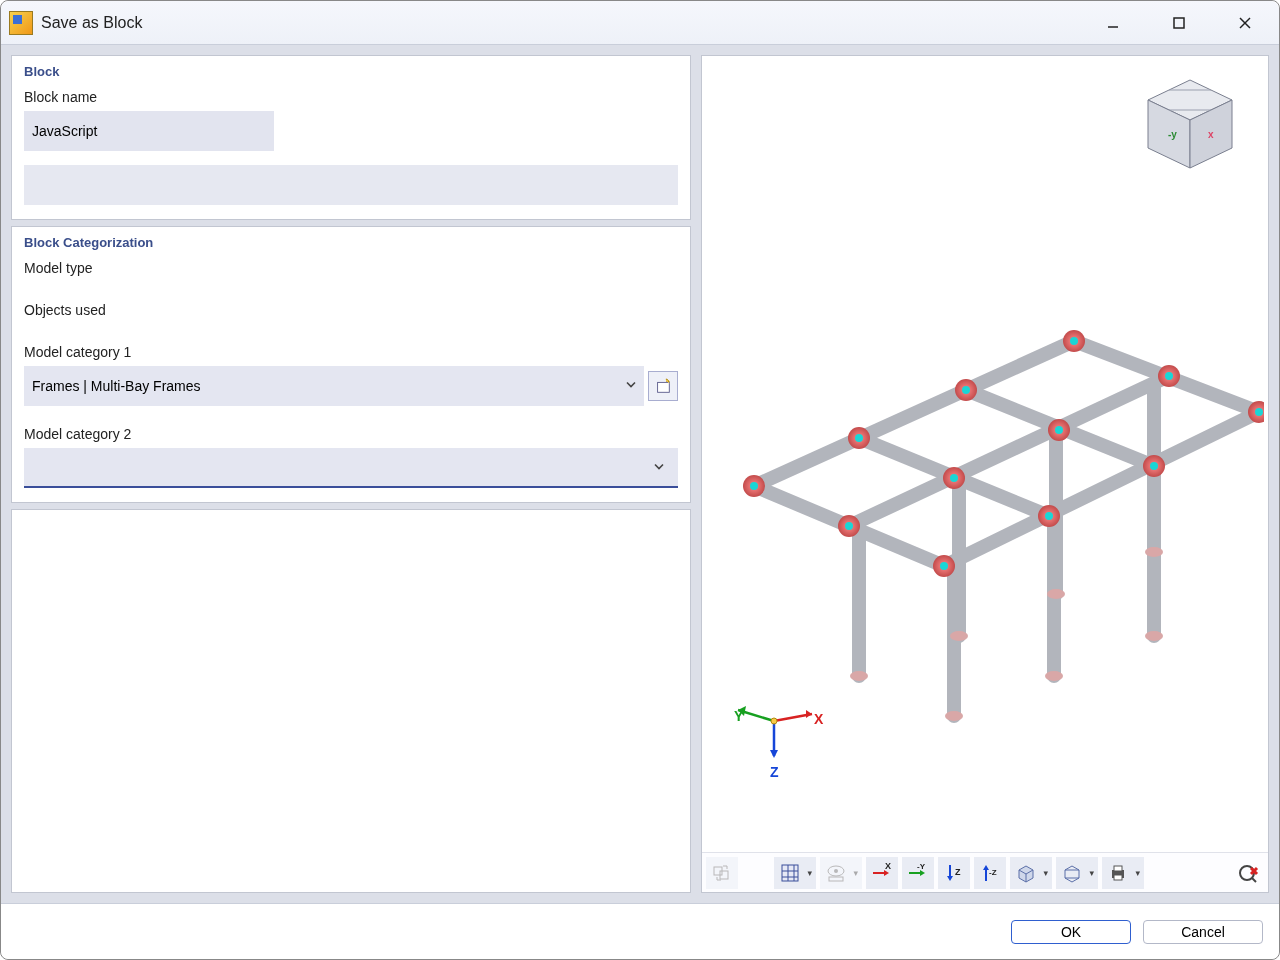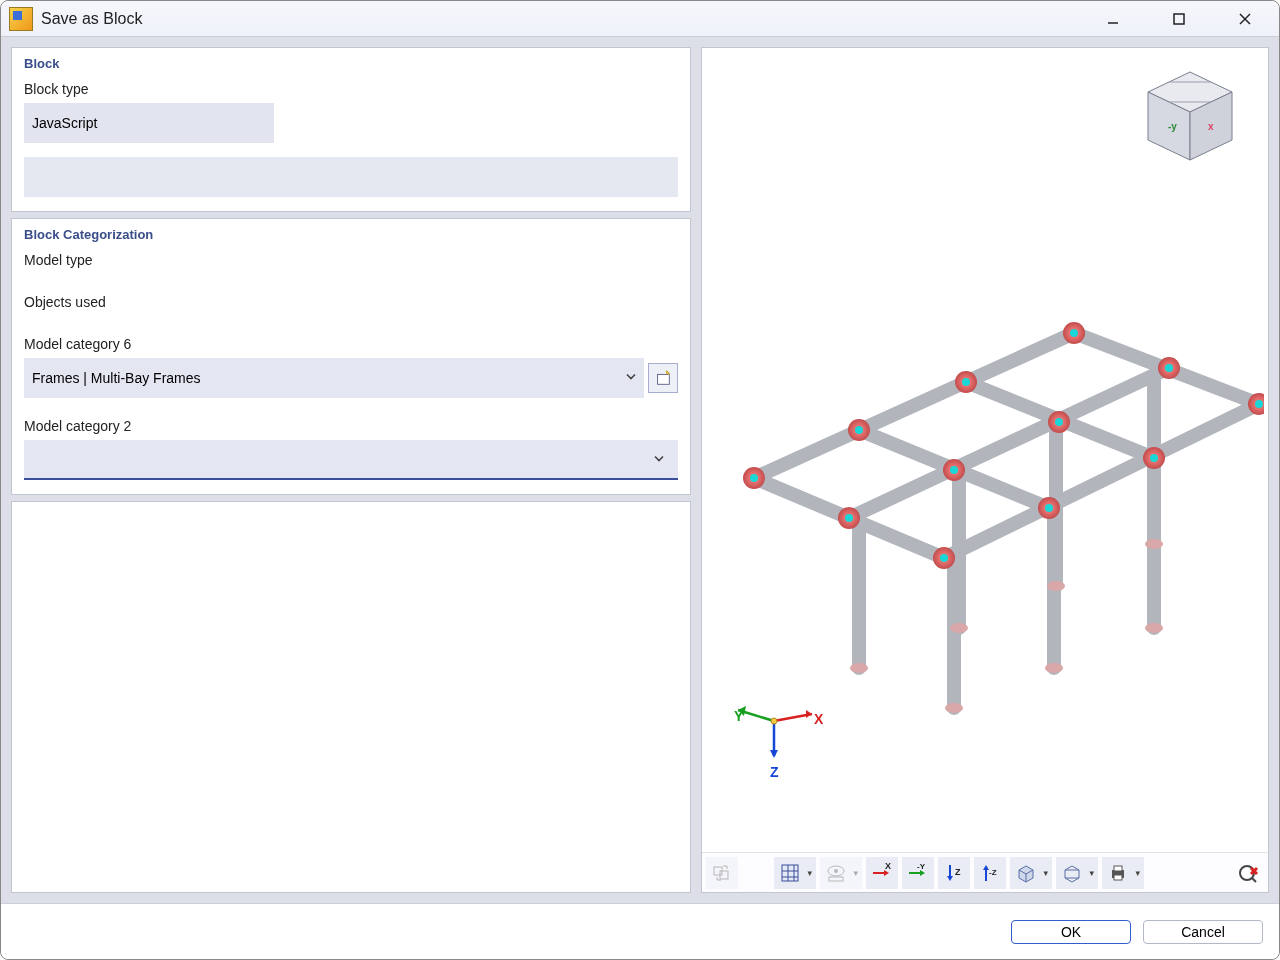--- a/index.html
+++ b/index.html
@@ -10,21 +10,21 @@
     background: #fff;
     width: 1280px;
     height: 960px;
     overflow: hidden;
     border: 1px solid #888;
     border-radius: 8px;
     display: flex;
     flex-direction: column;
   }
   .titlebar {
-    height: 36px;
+    height: 44px;
     background: linear-gradient(#f5f7fc, #eef1f8);
     border-bottom: 1px solid #c9ceda;
     display: flex;
     align-items: center;
     padding: 0 8px;
     border-radius: 8px 8px 0 0;
   }
   .titlebar .tb-icon {
     width: 24px; height: 24px;
     margin-right: 8px;
@@ -182,36 +182,36 @@
         </svg>
     </div>
   </div>
 </div>
 
 <div class="content">
   <div class="leftcol">
 
     <div class="panel">
       <div class="panel-title">Block</div>
-      <div class="field-label">Block type</div>
+      <div class="field-label">Block name</div>
       <input class="field-input short" value="JavaScript" style="">
       <div style="height:14px"></div>
       <input class="field-input" style="background: rgb(230, 232, 241);" value="">
     </div>
 
     <div class="panel">
       <div class="panel-title">Block Categorization</div>
 
       <div class="field-label">Model type</div>
 
       <div style="height:14px"></div>
       <div class="field-label">Objects used</div>
 
       <div style="height:14px"></div>
-      <div class="field-label">Model category 6</div>
+      <div class="field-label">Model category 1</div>
       <div class="select-wrap">
         <input class="field-select" readonly="" value="Frames | Multi-Bay Frames" style="">
         <span class="chev"><svg viewBox="0 0 14 14">
               <polyline points="3,5 7,9 11,5"></polyline>
             </svg></span>
         <div class="mini-btn">
           <svg viewBox="0 0 20 20">
               <rect x="4" y="6" width="13" height="11" fill="#fff" stroke="#5a5a8a"></rect>
               <polygon points="14,2 17,5 14,5" fill="#f7c948" stroke="#b08a10"></polygon>
               <line x1="13" y1="3" x2="17" y2="7" stroke="#f7c948"></line>

